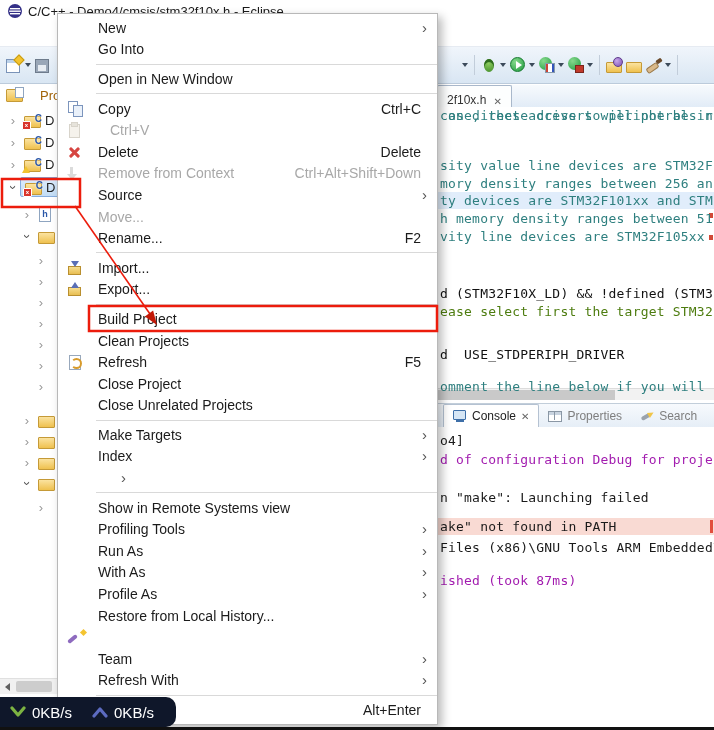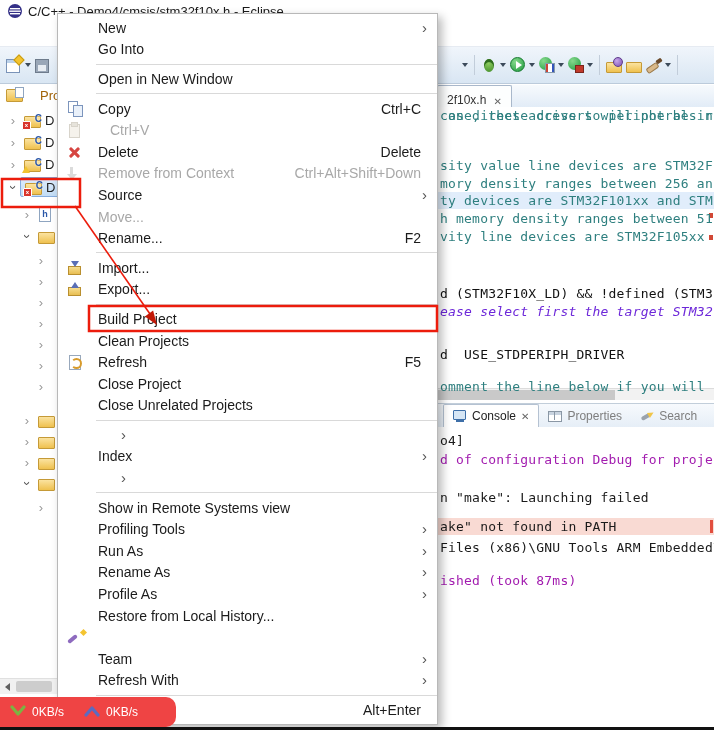--- a/index.html
+++ b/index.html
@@ -106,21 +106,21 @@
       font-family:"DejaVu Sans Mono",monospace;font-size:13px;letter-spacing:.2px;}
   .ed-line{position:absolute;left:0;right:0;height:17px;line-height:17px;padding-left:3px;white-space:pre;}
   .ed-line:nth-of-type(1){top:0;}   .ed-line:nth-of-type(2){top:17px;}  .ed-line:nth-of-type(3){top:32px;}
   .ed-line:nth-of-type(4){top:50px;}.ed-line:nth-of-type(5){top:68px;}  .ed-line:nth-of-type(6){top:85px;}
   .ed-line:nth-of-type(7){top:103px;}.ed-line:nth-of-type(8){top:121px;}.ed-line:nth-of-type(9){top:137px;}
   .ed-line:nth-of-type(10){top:155px;}.ed-line:nth-of-type(11){top:178px;}.ed-line:nth-of-type(12){top:196px;}
   .ed-line:nth-of-type(13){top:222px;}.ed-line:nth-of-type(14){top:239px;}.ed-line:nth-of-type(15){top:254px;}
   .ed-line:nth-of-type(16){top:271px;}
   .s-comment{color:#2e7f7f;}
   .s-code{color:#111;}
-  .s-directive{color:#6d28d9;font-style:italic;}
+  .s-directive{color:#4d7c0f;}
   .ed-line.hl{background:#e1edfb;}
   #editor-hscroll{position:absolute;left:0;top:281px;width:277px;height:12px;background:#f2f2f2;border-top:1px solid #dcdcdc;}
   #editor-hscroll .sb-thumb{position:absolute;left:0;top:1px;width:178px;height:10px;background:#c9c9c9;}
   .ruler-mark{position:absolute;right:1px;width:4px;height:5px;background:#d14836;}
 
   
   #console-tabbar{left:437px;top:403px;width:277px;height:24px;z-index:4;display:flex;align-items:flex-end;padding-left:6px;
       background:linear-gradient(#f7fafd,#e6eef7);border-top:1px solid #c2ceda;box-sizing:border-box;}
   .ctab{display:flex;align-items:center;gap:5px;padding:0 9px;height:22px;font-size:12px;color:#7e7e7e;}
   .ctab.active{background:#fff;border:1px solid #b5c2d2;border-bottom:0;border-radius:2px 2px 0 0;color:#222;}
@@ -178,22 +178,22 @@
       border-right:4px solid transparent;border-bottom:6px solid #5a6fb5;}
   .refresh-icon::before{content:"";position:absolute;left:3px;top:1px;width:10px;height:13px;background:#fff;border:1px solid #98a8bc;}
   .refresh-icon::after{content:"";position:absolute;left:5px;top:4px;width:7px;height:7px;border:2px solid #d89b2b;
       border-left-color:transparent;border-radius:50%;}
   .analysis-icon::before{content:"";position:absolute;left:1px;top:8px;width:11px;height:4px;background:#8e6bbf;
       border-radius:2px;transform:rotate(-40deg);}
   .analysis-icon::after{content:"";position:absolute;right:2px;top:1px;width:5px;height:5px;background:#f4c430;transform:rotate(45deg);}
 
   
   #bottom-bar{left:0;top:727px;width:714px;height:3px;background:#111;z-index:70;}
-  #net-widget{left:0;top:697px;width:176px;height:30px;background:#ef4444;border-radius:0 10px 10px 0;z-index:80;
-      display:flex;align-items:center;color:#fff;font-size:12px;padding-left:10px;box-sizing:border-box;gap:6px;}
+  #net-widget{left:0;top:697px;width:176px;height:30px;background:#0f172a;border-radius:0 10px 10px 0;z-index:80;
+      display:flex;align-items:center;color:#fff;font-size:15px;padding-left:10px;box-sizing:border-box;gap:6px;}
   #net-widget .nv{margin-right:14px;}
 
   
   #annotations{left:0;top:0;width:714px;height:730px;z-index:95;pointer-events:none;}
 </style>
 </head>
 <body>
 
 <div class="abs" id="titlebar">
   <span id="eclipse-logo">
@@ -570,20 +570,21 @@
     </div>
     <div class="m-item">
       <span class="mico" style="visibility: hidden;"></span>
       <span class="mlabel">Close Unrelated Projects</span>
       <span class="mshort"></span>
 
     </div>
     <div class="m-sep"></div>
     <div class="m-item">
       <span class="mico" style="visibility: hidden;"></span>
+      <span class="mlabel">Make Targets</span>
       <span class="mshort"></span>
       <span class="marrow"></span>
     </div>
     <div class="m-item">
       <span class="mico" style="visibility: hidden;"></span>
       <span class="mlabel">Index</span>
       <span class="mshort"></span>
       <span class="marrow"></span>
     </div>
     <div class="m-item">
@@ -605,21 +606,21 @@
       <span class="marrow"></span>
     </div>
     <div class="m-item">
       <span class="mico" style="visibility: hidden;"></span>
       <span class="mlabel">Run As</span>
       <span class="mshort"></span>
       <span class="marrow"></span>
     </div>
     <div class="m-item">
       <span class="mico" style="visibility: hidden;"></span>
-      <span class="mlabel">Rename As</span>
+      <span class="mlabel">With As</span>
       <span class="mshort"></span>
       <span class="marrow"></span>
     </div>
     <div class="m-item">
       <span class="mico" style="visibility: hidden;"></span>
       <span class="mlabel">Profile As</span>
       <span class="mshort"></span>
       <span class="marrow"></span>
     </div>
     <div class="m-item">

